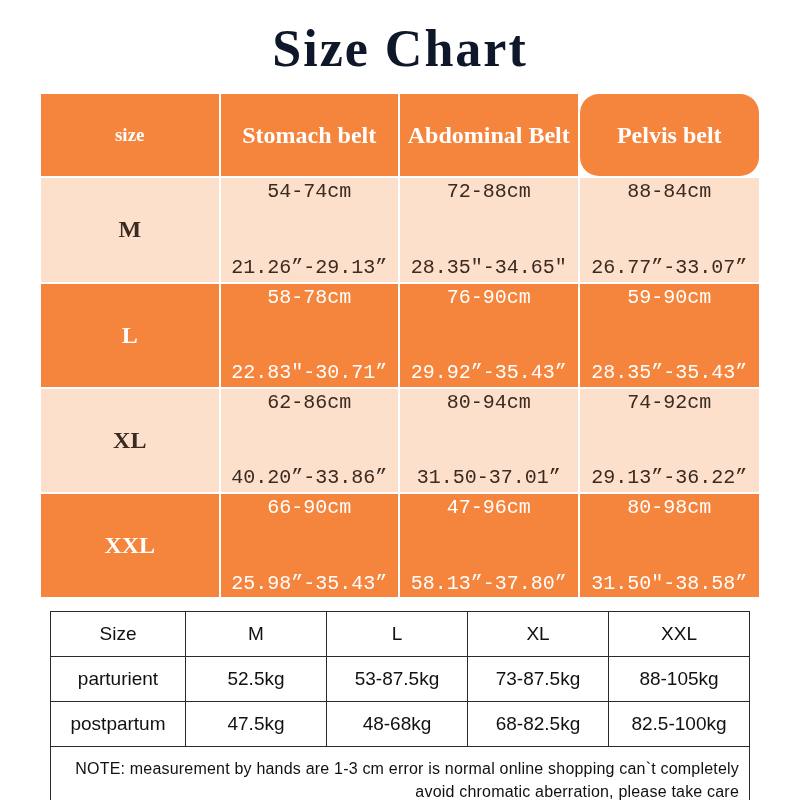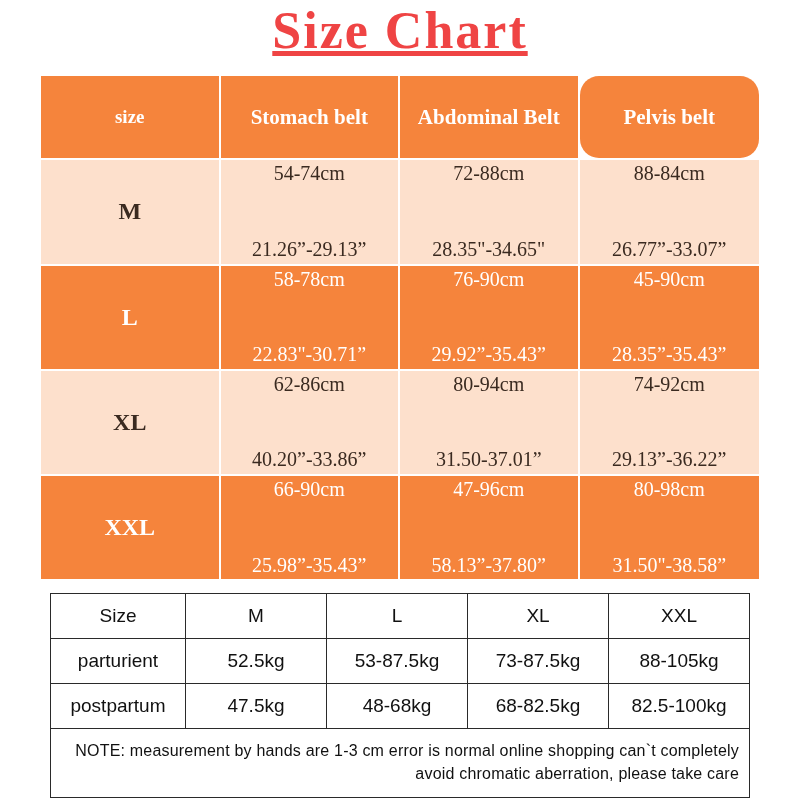--- a/index.html
+++ b/index.html
@@ -14,47 +14,47 @@
     overflow: hidden;
   }
   .page {
     position: relative;
     width: 800px;
     height: 800px;
     background: #ffffff;
   }
   .title {
     text-align: center;
-    color: #ef4444;
+    color: #0f172a;
     font-family: "Liberation Serif", serif;
     font-size: 52px;
     font-weight: bold;
     letter-spacing: 2px;
+    padding-top: 18px;
     line-height: 1.2;
-    text-decoration: underline;
   }
   
   .main-table {
     margin: 14px auto 0 auto;
     width: 718px;
     border-collapse: separate;
     border-spacing: 0;
     table-layout: fixed;
   }
   .main-table td, .main-table th {
     padding: 0;
     text-align: center;
     vertical-align: middle;
     font-family: "Liberation Serif", serif;
   }
   .head-row td {
     height: 82px;
     background: #f5843c;
     color: #ffffff;
-    font-size: 21px;
+    font-size: 24px;
     font-weight: bold;
     border-right: 2px solid #ffffff;
   }
   .head-row td:last-child { border-right: none; border-radius: 19px; }
   .head-row td.size-cell {
     font-size: 19px;
   }
   .row-light td {
     background: #fde0cc;
     color: #3a2a20;
@@ -68,21 +68,21 @@
     border-right: 2px solid #ffffff;
     border-top: 2px solid #ffffff;
     font-size: 20px;
     line-height: 1.38;
   }
   .data-row td:last-child { border-right: none; }
   .data-row td.size-cell {
     font-size: 24px;
     font-weight: bold;
   }
-  .cell-line { display: block; }
+  .cell-line { display: block; font-family: Liberation Mono, monospace; }
   .cell-line.cm { font-size: 20px; }
   .cell-line.inch { font-size: 20px; margin-top: 48px; }
 
   
   .weight-wrap {
     margin: 14px auto 0 auto;
     width: 700px;
   }
   .weight-table {
     width: 700px;
@@ -148,21 +148,21 @@
         <td class="size-cell">L</td>
         <td>
           <span class="cell-line cm">58-78cm</span>
           <span class="cell-line inch">22.83"-30.71”</span>
         </td>
         <td>
           <span class="cell-line cm">76-90cm</span>
           <span class="cell-line inch">29.92”-35.43”</span>
         </td>
         <td>
-          <span class="cell-line cm">45-90cm</span>
+          <span class="cell-line cm">59-90cm</span>
           <span class="cell-line inch">28.35”-35.43”</span>
         </td>
       </tr>
 
       <tr class="data-row row-light">
         <td class="size-cell">XL</td>
         <td>
           <span class="cell-line cm">62-86cm</span>
           <span class="cell-line inch">40.20”-33.86”</span>
         </td>

